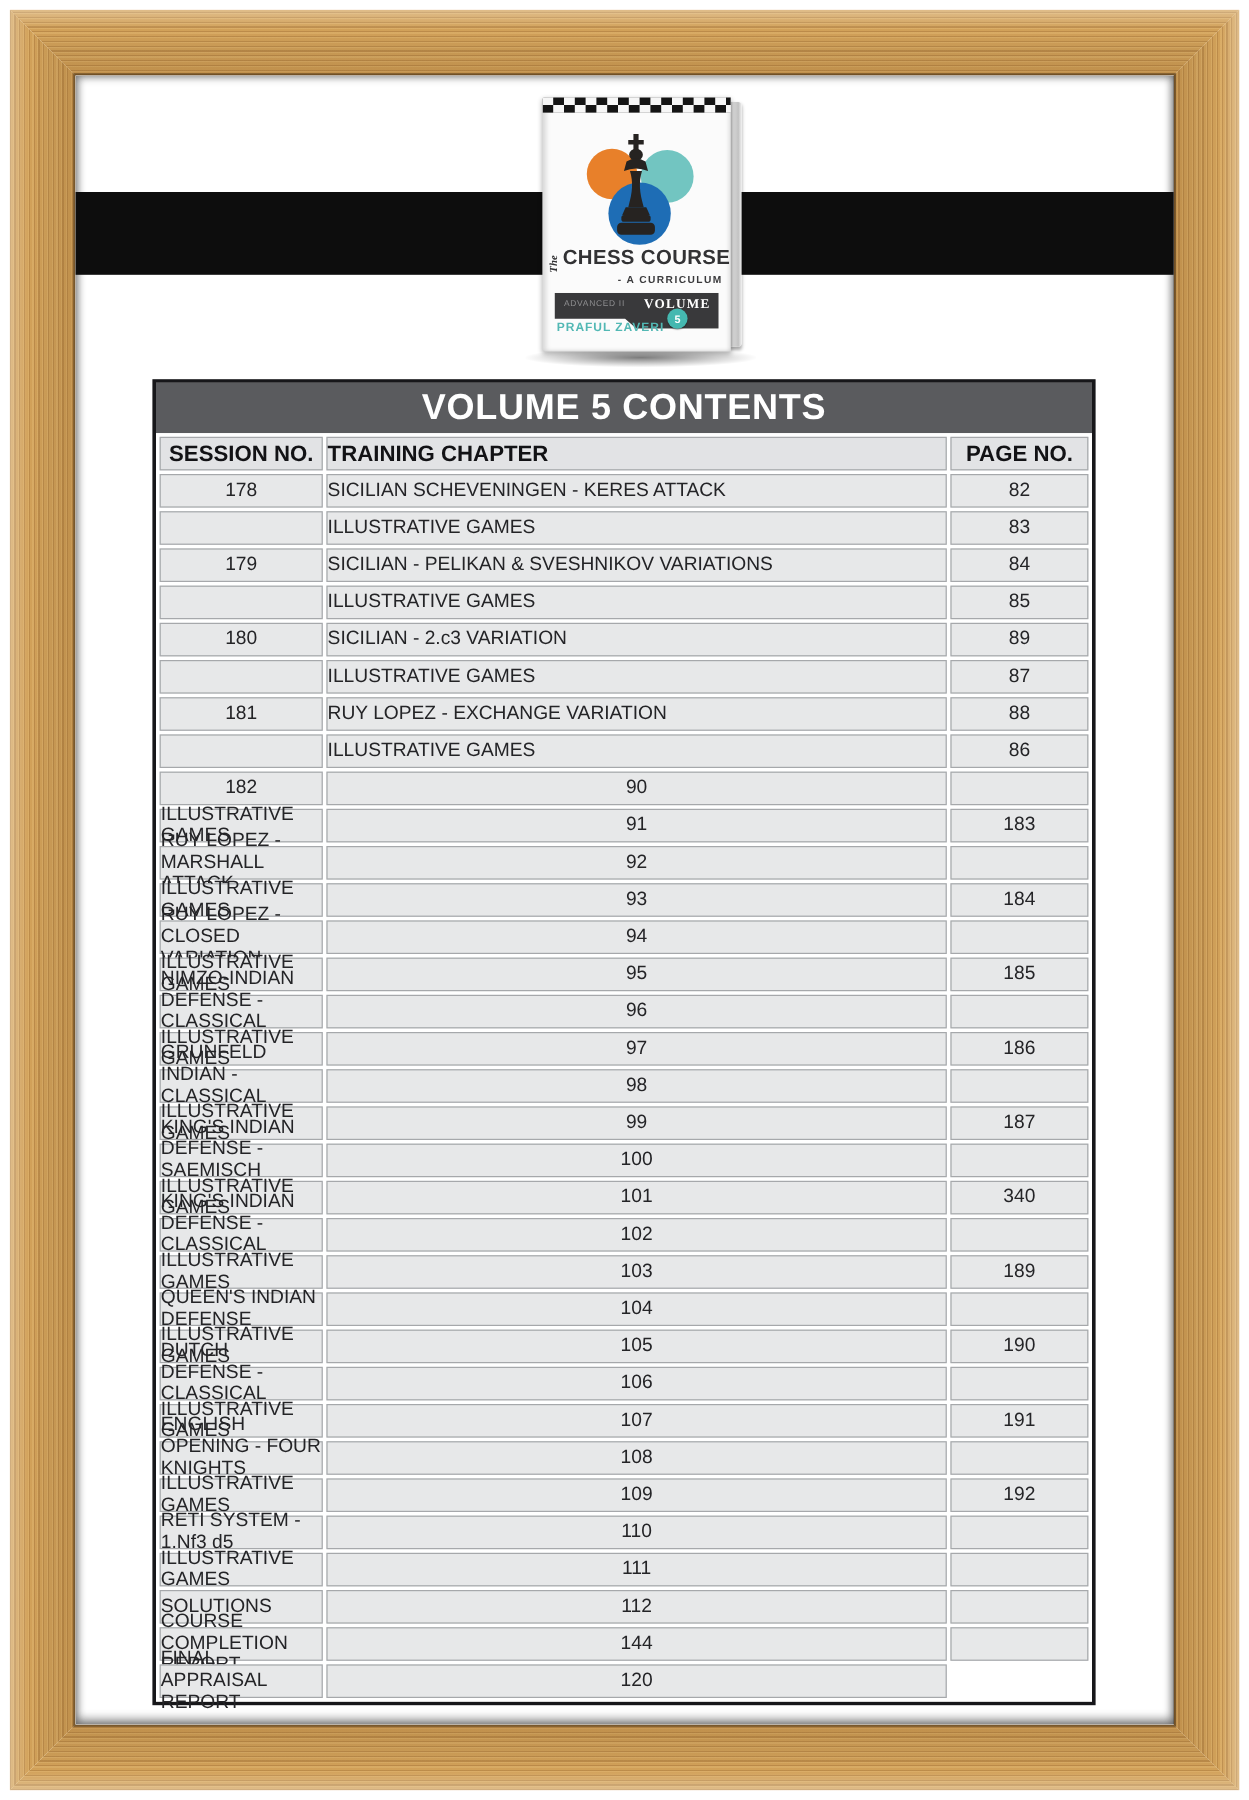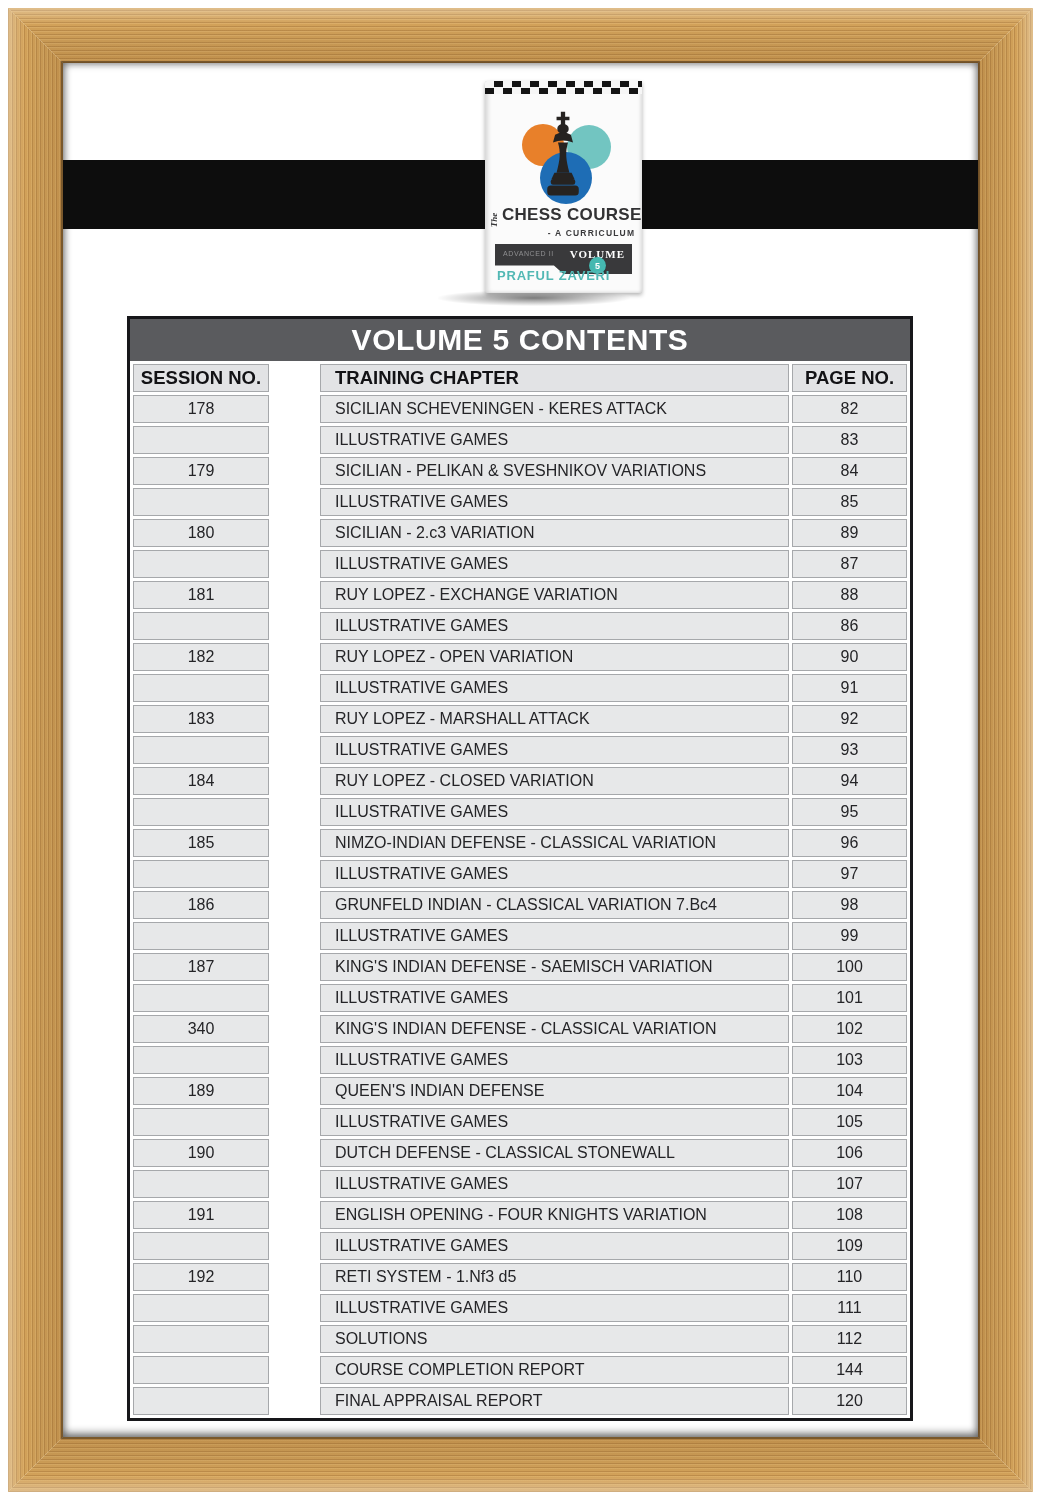--- a/index.html
+++ b/index.html
@@ -44,21 +44,21 @@
   .black-band{position:absolute;left:63px;top:160px;width:915px;height:69px;background:#0d0d0d;}
 
   
   .book{position:absolute;left:452px;top:81px;width:157px;height:212px;z-index:5;}
   .book-pages{position:absolute;left:155px;top:4px;width:11px;height:204px;
       background:linear-gradient(90deg,#9d9d9d,#dadada 35%,#c2c2c2 75%,#efefef);
       border-radius:0 3px 3px 0;box-shadow:0 2px 3px rgba(0,0,0,.35);}
   .book-cover{position:absolute;left:0;top:0;width:157px;height:212px;background:#fbfbfb;
       border-radius:2px 0 0 2px;
       box-shadow:inset 3px 0 4px rgba(0,0,0,.14), inset -2px 0 3px rgba(0,0,0,.10),
-                 0 2px 4px rgba(0,0,0,.30);overflow:hidden;margin-left:33px;}
+                 0 2px 4px rgba(0,0,0,.30);overflow:hidden;}
   .checkers{position:absolute;left:0;top:0;width:157px;height:13px;
       background:repeating-conic-gradient(#141414 0% 25%, #f6f6f6 0% 50%);
       background-size:18px 13px;}
   .circle{position:absolute;border-radius:50%;}
   .circle-orange{left:37px;top:43px;width:42px;height:42px;}
   .circle-teal{left:82px;top:44px;width:44px;height:44px;}
   .circle-blue{left:55px;top:71px;width:52px;height:52px;}
   .king{position:absolute;left:56px;top:30px;width:44px;height:86px;}
   .cover-title{position:absolute;left:0;top:124px;width:157px;display:flex;justify-content:center;
       align-items:flex-end;gap:2px;color:#323234;}
@@ -68,36 +68,36 @@
   .cover-sub{position:absolute;left:0;top:147px;width:157px;text-align:center;font-size:8.5px;
       font-weight:bold;letter-spacing:1.2px;color:#3a3a3c;padding-left:28px;}
   .badge{position:absolute;left:10px;top:163px;width:137px;height:30px;background:#39393b;
       clip-path:polygon(0 0,100% 0,100% 100%,50% 100%,43% 72%,0 72%);}
   .badge-level{position:absolute;left:8px;top:6px;font-size:7px;letter-spacing:.6px;color:#8f8f91;}
   .badge-volume{position:absolute;right:7px;top:4px;font-family:"Liberation Serif",serif;
       font-size:11px;font-weight:bold;letter-spacing:1px;color:#ffffff;}
   .badge-circle{position:absolute;left:104px;top:176px;width:17px;height:17px;border-radius:50%;
       background:#45b8b0;color:#fff;font-size:9px;font-weight:bold;display:flex;align-items:center;
       justify-content:center;box-shadow:0 1px 1px rgba(0,0,0,.3);}
-  .cover-author{position:absolute;left:12px;top:187px;font-size:13px;font-weight:bold;
+  .cover-author{position:absolute;left:12px;top:187px;font-size:10px;font-weight:bold;
       letter-spacing:.8px;color:#52b8b4;text-align:right;}
   .book-shadow{position:absolute;left:438px;top:290px;width:192px;height:16px;z-index:4;
       background:radial-gradient(ellipse at center, rgba(0,0,0,.50) 0%, rgba(0,0,0,.18) 45%, rgba(0,0,0,0) 72%);}
 
   
   .toc{position:absolute;left:127px;top:316px;width:786px;z-index:6;border:3px solid #17171a;
       background:#ffffff;box-sizing:border-box;}
   .toc-title{height:42px;background:#5a5b5e;color:#ffffff;display:flex;align-items:center;
       justify-content:center;font-size:30px;font-weight:800;letter-spacing:.6px;}
   .toc-grid{display:grid;grid-template-columns:136px 1fr 115px;gap:3px;padding:3px;background:#ffffff;
       grid-auto-rows:28px;}
   .cell{background:#e7e8e9;border:1px solid #a6a8ab;display:flex;align-items:center;
       box-sizing:border-box;color:#242427;font-size:16px;}
   .cell.center{justify-content:center;}
-  .cell.left{padding-left:14px;margin-left:48px;}
+  .cell.left{padding-left:0;}
   .cell.head{background:#e2e3e5;font-weight:bold;font-size:18.5px;color:#121215;}
 </style>
 </head>
 <body>
 
 <div class="canvas">
 
   <div class="wood wood-h  frame-top"></div>
   <div class="wood wood-hb frame-bottom"></div>
   <div class="wood wood-v  frame-left"></div>
@@ -173,21 +173,20 @@
 
         <div class="cell center">181</div>
         <div class="cell left">RUY LOPEZ - EXCHANGE VARIATION</div>
         <div class="cell center">88</div>
 
         <div class="cell center"></div>
         <div class="cell left">ILLUSTRATIVE GAMES</div>
         <div class="cell center">86</div>
 
         <div class="cell center">182</div>
-        <div class="cell left">RUY LOPEZ - OPEN VARIATION</div>
         <div class="cell center">90</div>
 
         <div class="cell center"></div>
         <div class="cell left">ILLUSTRATIVE GAMES</div>
         <div class="cell center">91</div>
 
         <div class="cell center">183</div>
         <div class="cell left">RUY LOPEZ - MARSHALL ATTACK</div>
         <div class="cell center">92</div>
 

